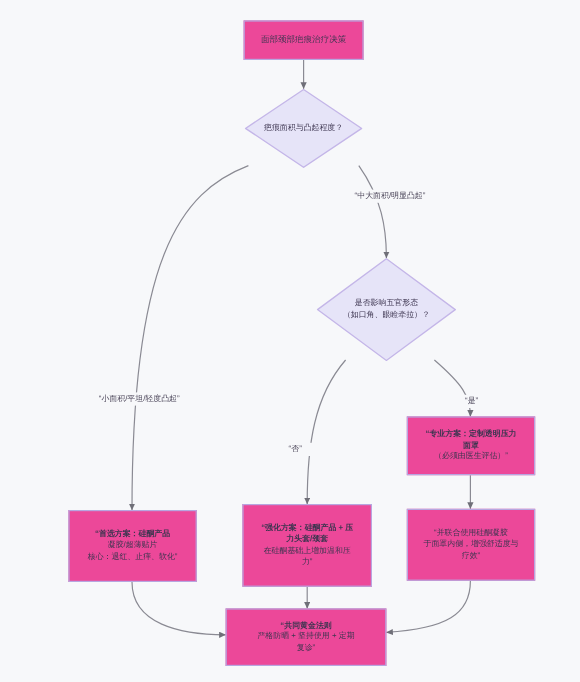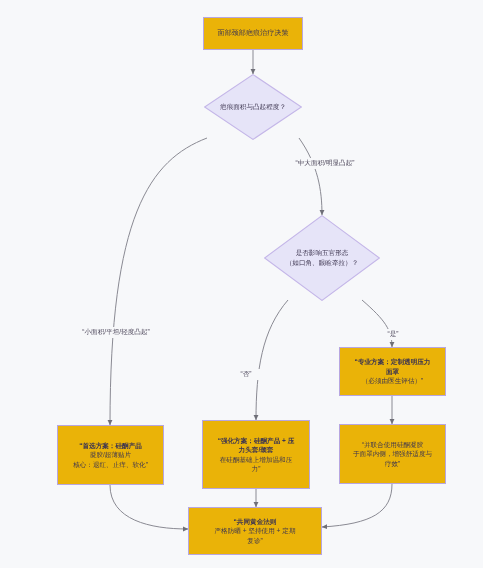--- a/index.html
+++ b/index.html
@@ -23,21 +23,21 @@
     left: 0;
     top: 0;
     width: 483px;
     height: 568px;
   }
 
   
   .node {
     position: absolute;
     box-sizing: border-box;
-    background: #eab308;
+    background: #ec4899;
     border: 1px solid #b7a6e0;
     color: #3d3550;
     display: flex;
     flex-direction: column;
     align-items: center;
     justify-content: center;
     text-align: center;
     line-height: 1.42;
     z-index: 3;
   }

